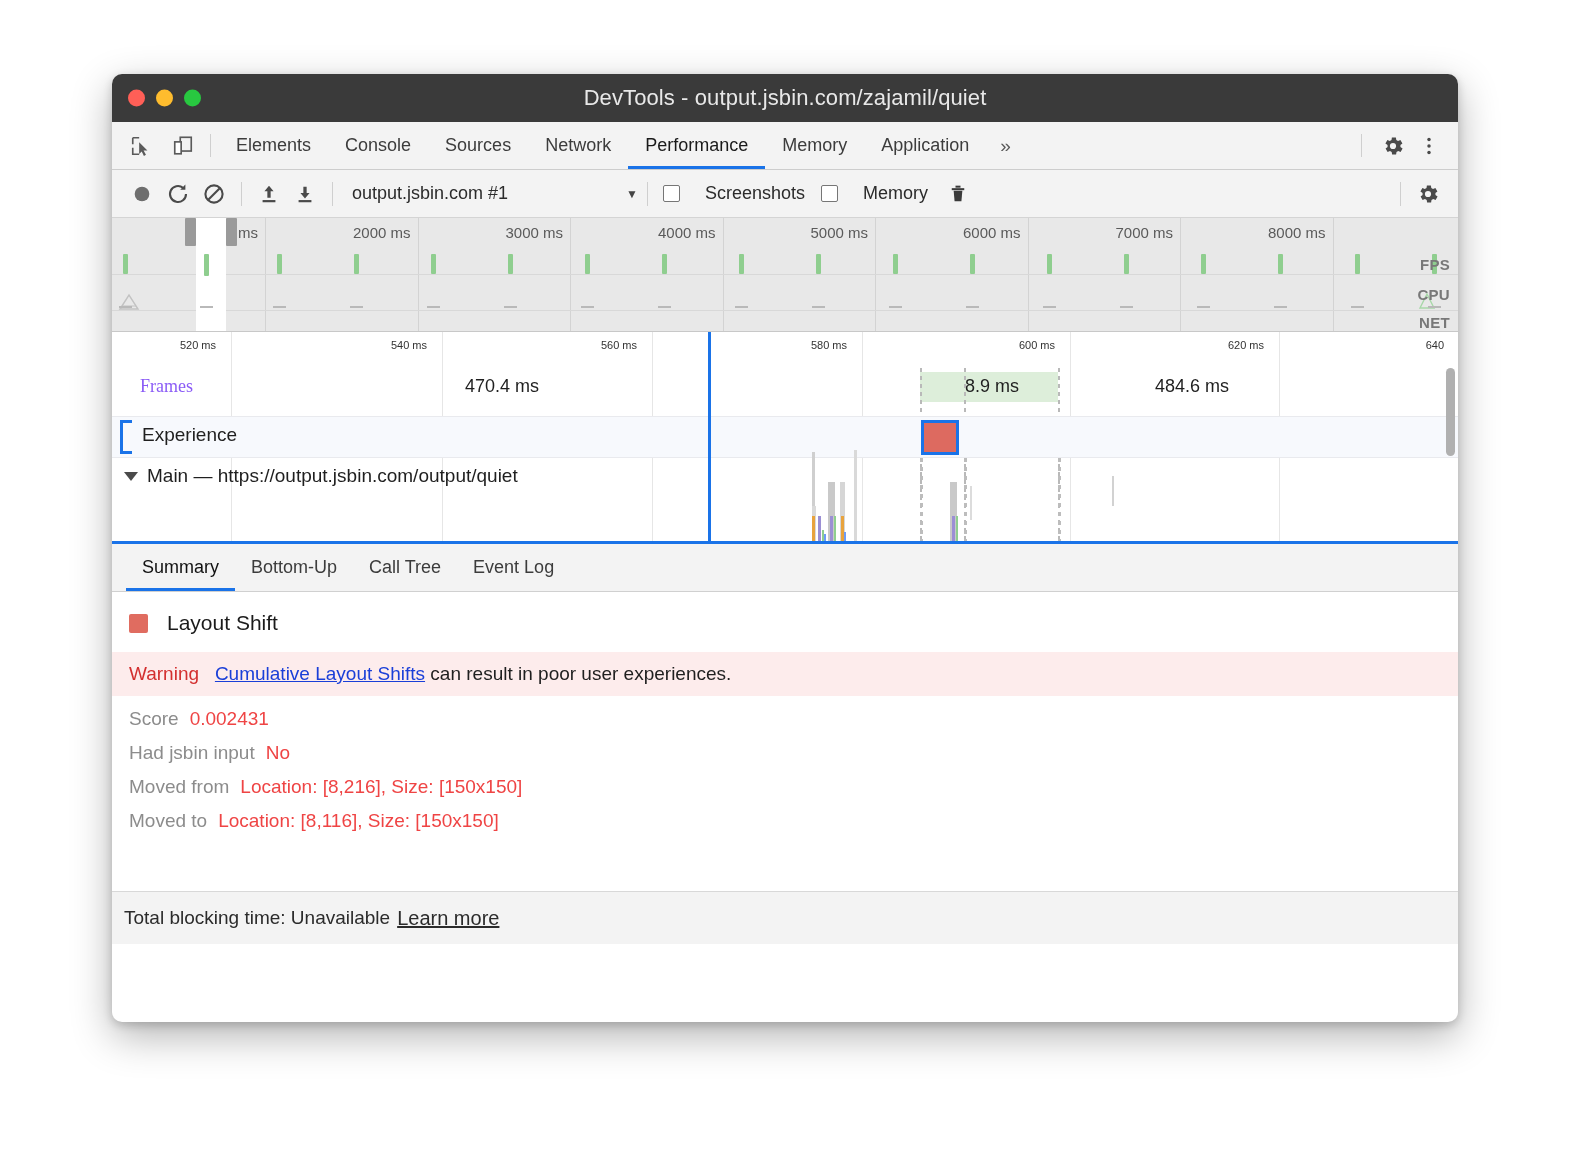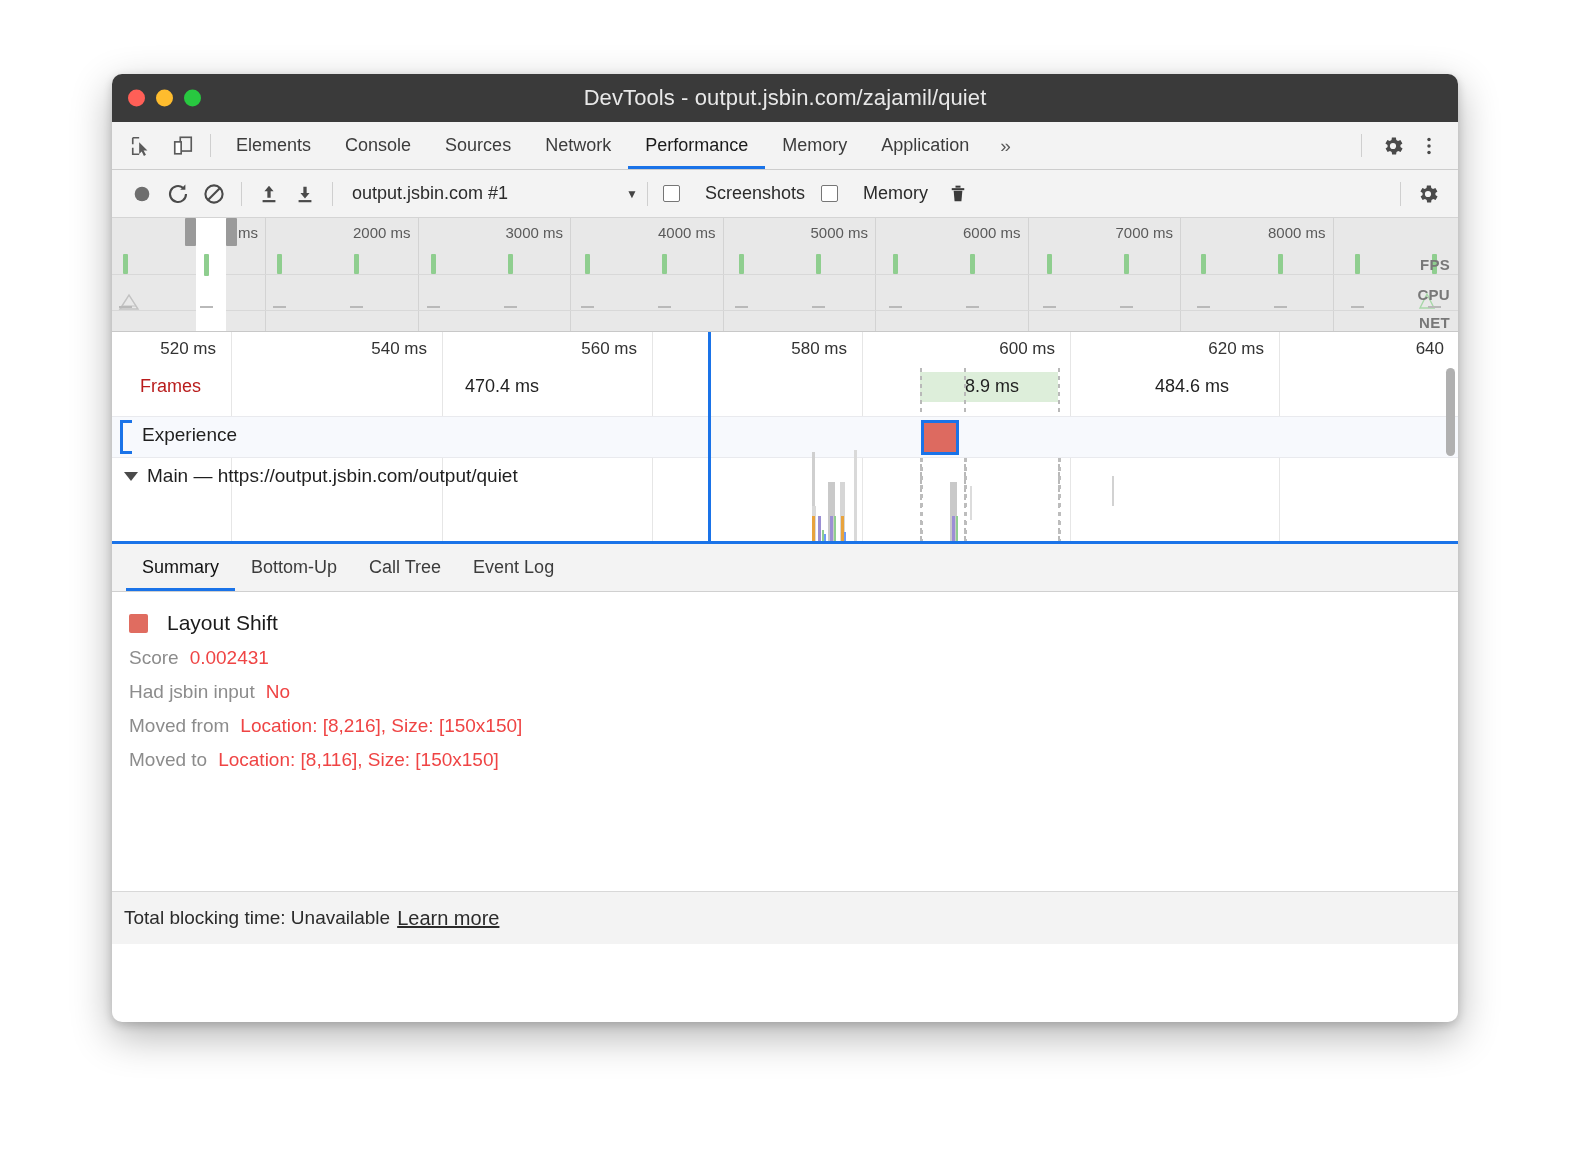--- a/index.html
+++ b/index.html
@@ -88,23 +88,23 @@
   .fps-bar { position: absolute; width: 5px; background: #8fce8f; border-radius: 1px; }
   .net-bar { position:absolute; height:2px; background:#b9b9b9; }
   .ov-sidelabel { position: absolute; right: 8px; font-size: 15px; color: #787878; font-weight: bold; letter-spacing: .3px; }
   .ov-window { position: absolute; top: 0; bottom: 0; background: #ffffff; }
   .ov-handle { position: absolute; top: 0; width: 11px; height: 28px; background: #9a9a9a; border-radius: 1px; }
   .cpu-tri { position:absolute; }
 
   
   .tracks { position: relative; height: 212px; background: #fff; overflow: hidden; }
   .tr-grid { position: absolute; top:0; bottom:0; width: 1px; background: #e6e6e6; }
-  .tr-tlabel { position:absolute; top: 7px; font-size: 17px; color: #333; transform: translateX(-100%); padding-right: 8px; }
+  .tr-tlabel { position:absolute; top: 7px; font-size: 11px; color: #333; transform: translateX(-100%); padding-right: 8px; }
   .sel-edge { position:absolute; top:0; bottom:0; width: 3px; background: #1a73e8; }
-  .frames-label { position:absolute; left: 28px; top: 44px; font-size: 18px; color: #b91c1c; }
+  .frames-label { position:absolute; left: 28px; top: 44px; font-size: 18px; color: #8b5cf6; font-family: Liberation Serif, serif; }
   .frame-dur { position:absolute; top: 44px; font-size: 18px; color: #1f1f1f; text-align:center; }
   .frame-green { position:absolute; top: 40px; height: 30px; background: #ddeeda; }
   .frame-divider { position:absolute; top: 36px; bottom: 0; width: 2px;
      background-image: linear-gradient(#b9b9b9 50%, transparent 0); background-size: 2px 8px; }
   .exp-row { position:absolute; left:0; right:0; background: #f7f9fd; border-top: 1px solid #e9eaee; border-bottom: 1px solid #e9eaee;}
   .exp-label { position:absolute; left: 30px; font-size: 19px; color: #1f1f1f; }
   .exp-bracket { position:absolute; width: 12px; border: 3px solid #1a73e8; border-right: none; }
   .ls-box { position:absolute; background: #dd6a60; border: 3px solid #1a73e8; }
   .main-label { position:absolute; font-size: 19px; color: #1f1f1f; display:flex; align-items:center; gap: 9px; }
   .tri { width:0;height:0;border-left:7px solid transparent;border-right:7px solid transparent;border-top:9px solid #4a4a4a; }
@@ -437,20 +437,25 @@
       <div class="btab">
           <span>Event Log</span>
         </div>
     </div>
 
     <div class="summary">
       <div class="sum-title">
         <div class="sw"></div>
         <div class="sum-title-text">Layout Shift</div>
       </div>
+      <div class="warnrow">
+        <span class="warn-word">Warning</span>
+        <span>&nbsp;&nbsp;</span><a class="warn-link" href="#">Cumulative Layout Shifts</a>
+        <span>can result in poor user experiences.</span>
+      </div>
       <div class="srow">
         <span class="skey">Score</span>
         <span class="sval">0.002431</span>
       </div>
       <div class="srow">
         <span class="skey">Had jsbin input</span>
         <span class="sval">No</span>
       </div>
       <div class="srow">
         <span class="skey">Moved from</span>

